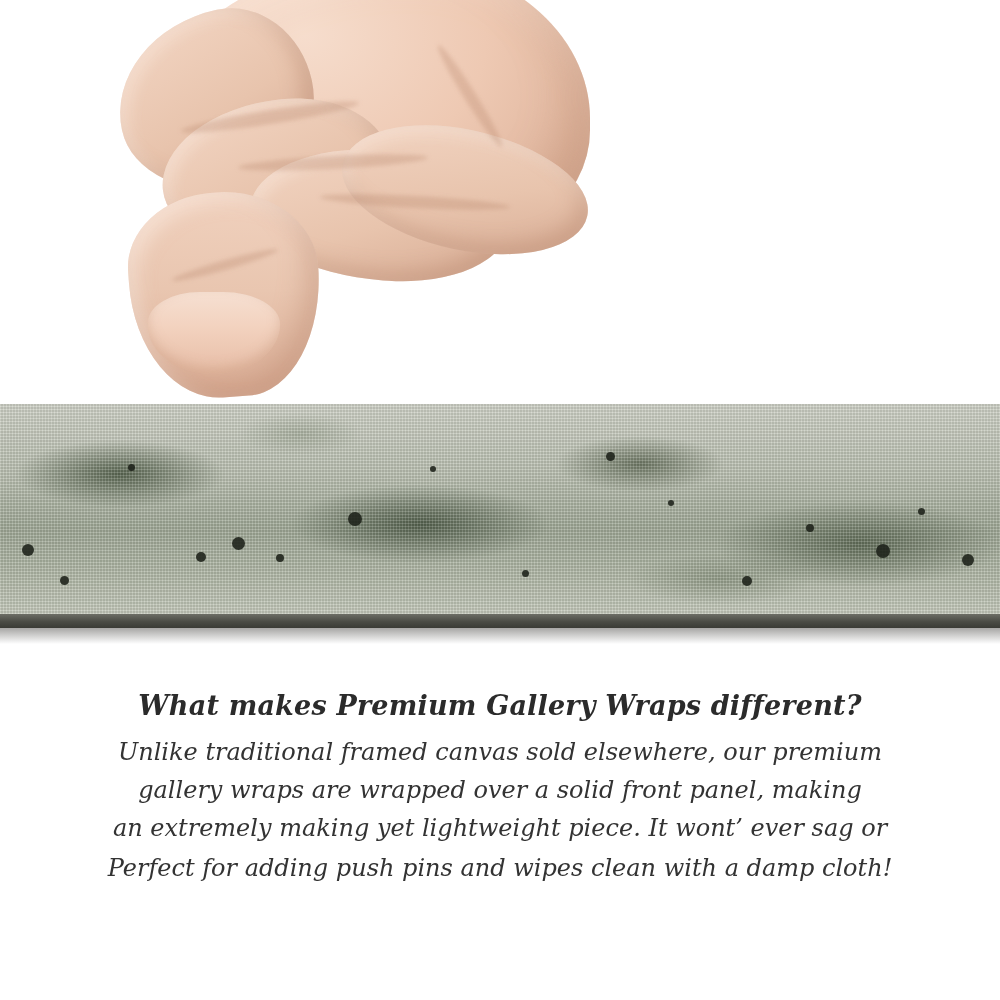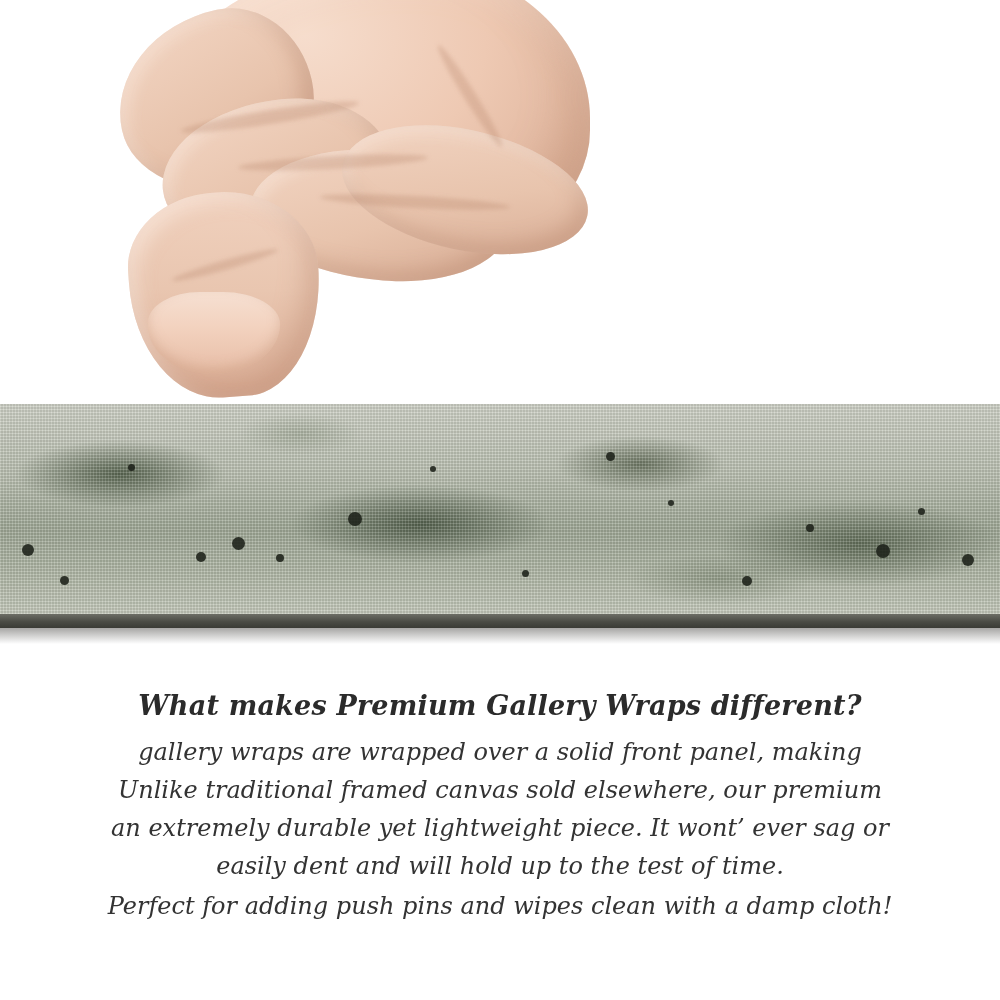--- a/index.html
+++ b/index.html
@@ -261,20 +261,19 @@
         <span class="speck" style="left:918px; top:104px; width:7px;  height:7px;"></span>
         <span class="speck" style="left:962px; top:150px; width:12px; height:12px;"></span>
       </div>
       <div class="canvas-bevel"></div>
       <div class="canvas-shadow"></div>
     </div>
   </div>
 
   <div class="caption">
     <div class="caption-heading">What makes Premium Gallery Wraps different?</div>
+    <div class="caption-line">Unlike traditional framed canvas sold elsewhere, our premium</div>
     <div class="caption-line">gallery wraps are wrapped over a solid front panel, making</div>
-    <div class="caption-line">Unlike traditional framed canvas sold elsewhere, our premium</div>
-    <div class="caption-line">an extremely durable yet lightweight piece. It wont’ ever sag or</div>
-    <div class="caption-line">easily dent and will hold up to the test of time.</div>
+    <div class="caption-line">an extremely making yet lightweight piece. It wont’ ever sag or</div>
     <div class="caption-line last">Perfect for adding push pins and wipes clean with a damp cloth!</div>
   </div>
 
 </div>
 
 </body></html>

